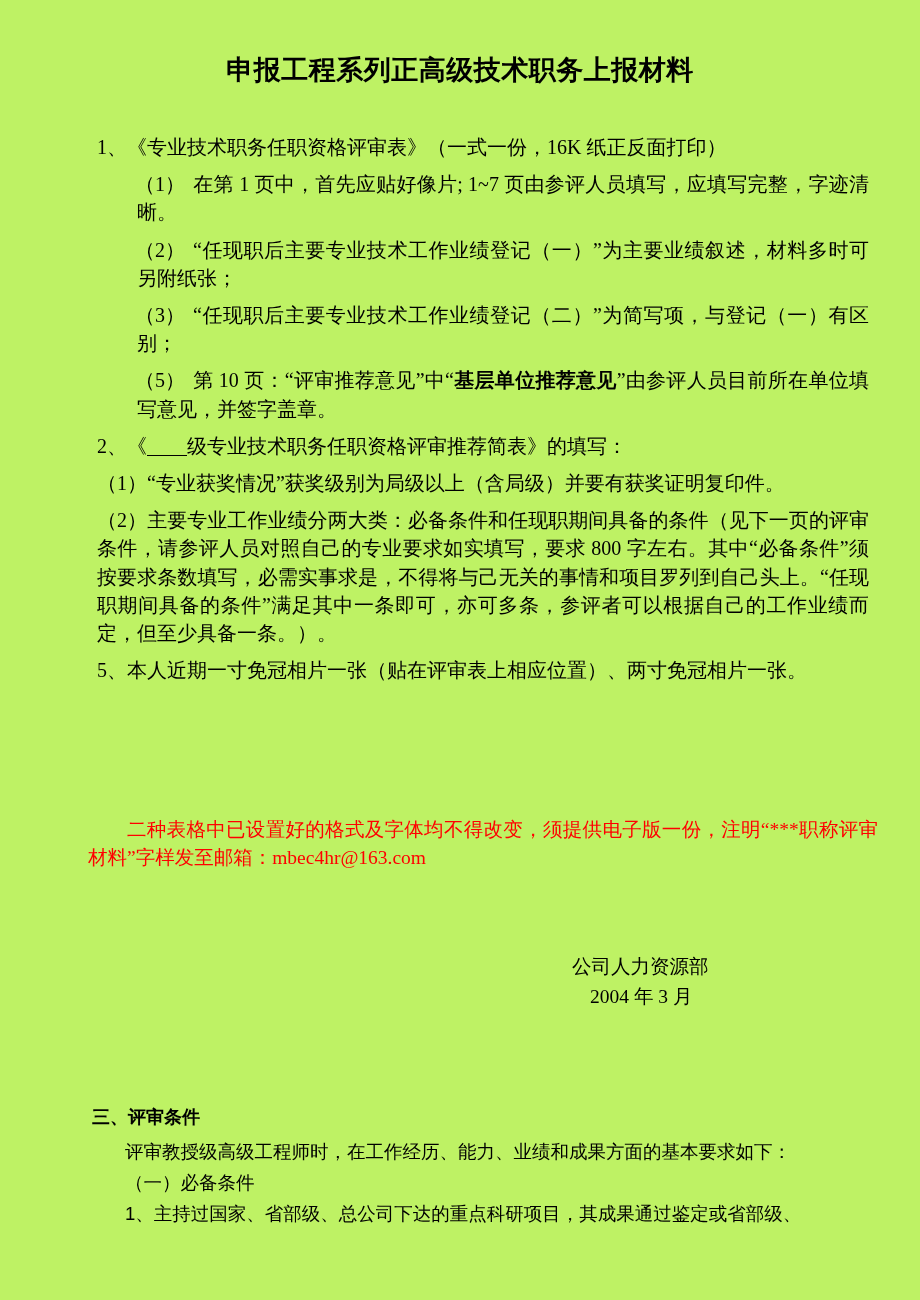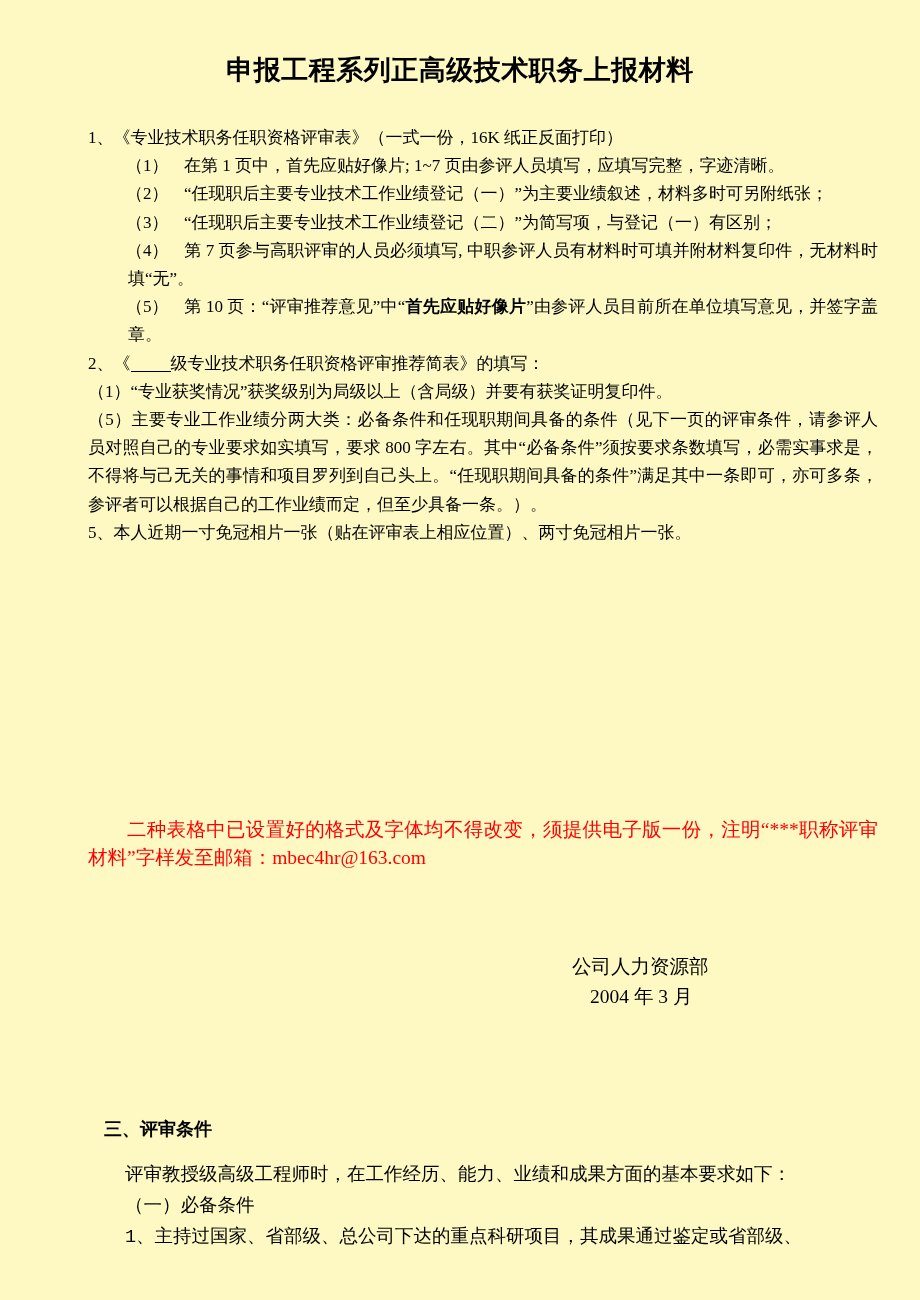--- a/index.html
+++ b/index.html
@@ -4,21 +4,21 @@
 <style>
   html, body {
     margin: 0;
     padding: 0;
     background: #ffffff;
   }
   .page {
     position: relative;
     width: 920px;
     height: 1300px;
-    background: #fef9c3;
+    background: #bef264;
     overflow: hidden;
     font-family: "Liberation Serif", "DejaVu Serif", serif;
     color: #000000;
   }
   .doc-title {
     position: absolute;
     left: 0;
     top: 52px;
     width: 920px;
     text-align: center;
@@ -27,25 +27,25 @@
     font-size: 27px;
     letter-spacing: 0.5px;
   }
   .body-block {
     position: absolute;
     left: 88px;
     top: 124px;
     width: 790px;
   }
   .p {
-    font-size: 17px;
+    font-size: 20px;
     line-height: 28.2px;
     text-align: justify;
     text-justify: inter-ideograph;
-    margin: 0;
+    margin: 9px;
   }
   .lvl1 {            
     text-indent: 0;
   }
   .sub {             
     padding-left: 40px;
     text-indent: -1px;
   }
   .sub .num {
     display: inline-block;
@@ -90,28 +90,27 @@
     position: absolute;
     left: 88px;
     top: 1098px;
     width: 790px;
     font-family: "Liberation Sans", "DejaVu Sans", sans-serif;
   }
   .cond-head {
     font-size: 18px;
     font-weight: bold;
     line-height: 30px;
-    margin: 16px;
+    margin: 4px;
   }
   .cond-p {
     font-size: 18.5px;
     line-height: 31px;
     margin: 0;
     text-indent: 37px;
-    font-family: Liberation Mono, monospace;
   }
 </style>
 </head>
 <body>
 
 <div class="page">
 
   <div class="doc-title">申报工程系列正高级技术职务上报材料</div>
 
   <div class="body-block">
@@ -123,35 +122,32 @@
     </p>
 
     <p class="p sub">
       <span class="num">（2）</span><span>“任现职后主要专业技术工作业绩登记（一）”为主要业绩叙述，材料多时可另附纸张；</span>
     </p>
 
     <p class="p sub">
       <span class="num">（3）</span><span>“任现职后主要专业技术工作业绩登记（二）”为简写项，与登记（一）有区别；</span>
     </p>
 
-    <p class="p sub">
-      <span class="num">（4）</span><span>第 7 页参与高职评审的人员必须填写, 中职参评人员有材料时可填并附材料复印件，无材料时填“无”。</span>
-    </p>
 
     <p class="p sub">
-      <span class="num">（5）</span><span>第 10 页：“评审推荐意见”中“</span><span class="b">首先应贴好像片</span><span>”由参评人员目前所在单位填写意见，并签字盖章。</span>
+      <span class="num">（5）</span><span>第 10 页：“评审推荐意见”中“</span><span class="b">基层单位推荐意见</span><span>”由参评人员目前所在单位填写意见，并签字盖章。</span>
     </p>
 
     <p class="p lvl1">
       <span>2、《</span><span class="blank-line"></span><span>级专业技术职务任职资格评审推荐简表》的填写：</span>
     </p>
 
     <p class="p sub2">（1）“专业获奖情况”获奖级别为局级以上（含局级）并要有获奖证明复印件。</p>
 
-    <p class="p sub2">（5）主要专业工作业绩分两大类：必备条件和任现职期间具备的条件（见下一页的评审条件，请参评人员对照自己的专业要求如实填写，要求 800 字左右。其中“必备条件”须按要求条数填写，必需实事求是，不得将与己无关的事情和项目罗列到自己头上。“任现职期间具备的条件”满足其中一条即可，亦可多条，参评者可以根据自己的工作业绩而定，但至少具备一条。）。</p>
+    <p class="p sub2">（2）主要专业工作业绩分两大类：必备条件和任现职期间具备的条件（见下一页的评审条件，请参评人员对照自己的专业要求如实填写，要求 800 字左右。其中“必备条件”须按要求条数填写，必需实事求是，不得将与己无关的事情和项目罗列到自己头上。“任现职期间具备的条件”满足其中一条即可，亦可多条，参评者可以根据自己的工作业绩而定，但至少具备一条。）。</p>
 
 
     <p class="p lvl1">5、本人近期一寸免冠相片一张（贴在评审表上相应位置）、两寸免冠相片一张。</p>
 
   </div>
 
   <div class="red-note">二种表格中已设置好的格式及字体均不得改变，须提供电子版一份，注明“***职称评审材料”字样发至邮箱：mbec4hr@163.com</div>
 
   <div class="sign-block">
     <div>公司人力资源部</div>

